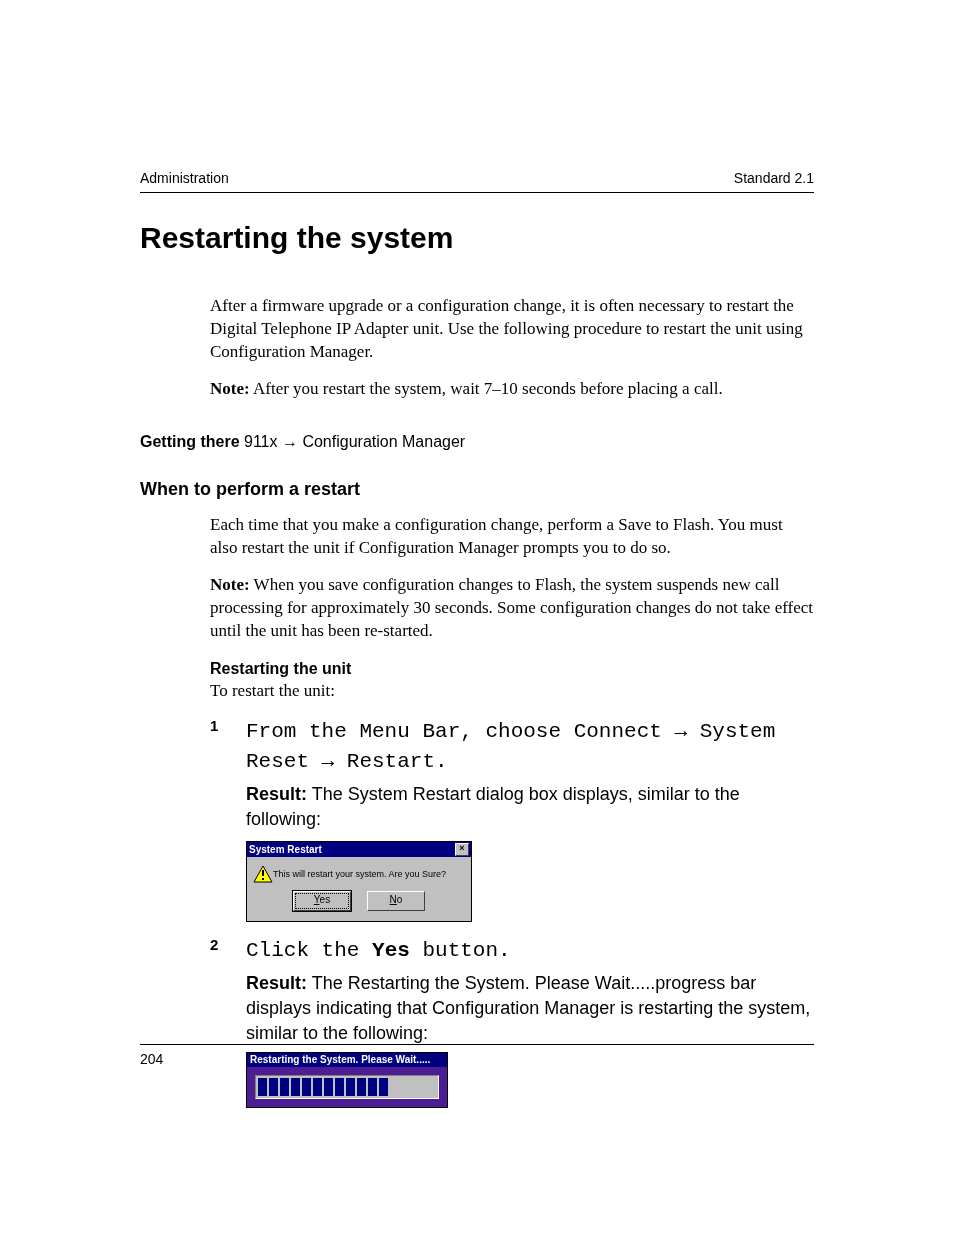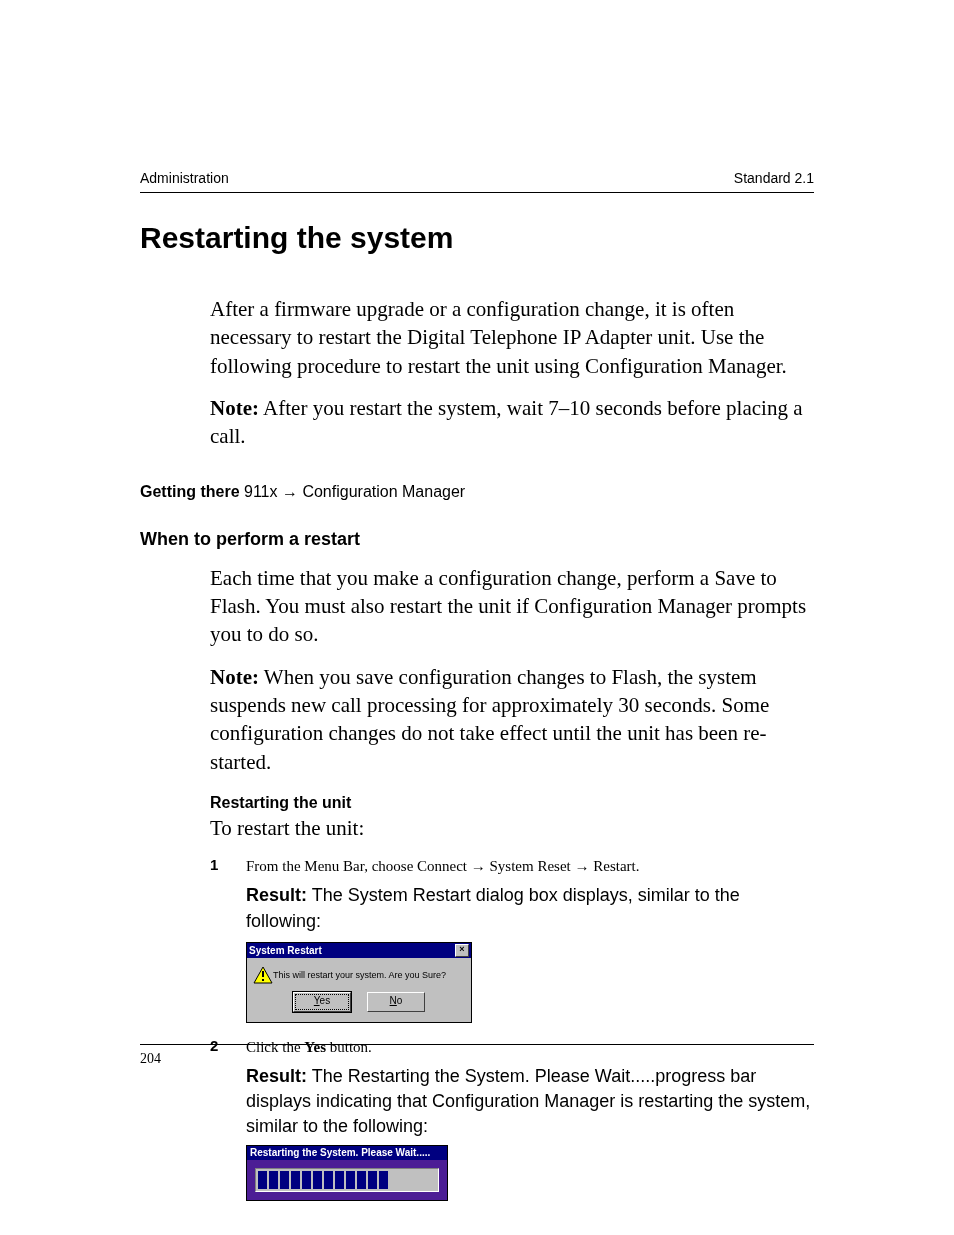--- a/index.html
+++ b/index.html
@@ -28,21 +28,21 @@
   h1.title {
     font-family: Arial, Helvetica, sans-serif;
     font-weight: bold;
     font-size: 30px;
     margin: 0 0 40px 0;
   }
   .body-indent {
     margin-left: 70px;
   }
   p.body {
-    font-size: 21px;
+    font-size: 17px;
     line-height: 1.35;
     margin: 0 0 14px 0;
   }
   .note-label {
     font-weight: bold;
   }
   .getting-there {
     font-family: Arial, Helvetica, sans-serif;
     font-size: 16px;
     margin: 32px 0 28px 0;
@@ -67,22 +67,22 @@
     margin: 14px 0 6px 0;
   }
   .step-num {
     font-family: Arial, Helvetica, sans-serif;
     font-weight: bold;
     font-size: 15px;
     width: 36px;
     flex-shrink: 0;
   }
   .step-text {
-    font-family: Liberation Serif, serif;
-    font-size: 15px;
+    font-family: Liberation Mono, monospace;
+    font-size: 21px;
     line-height: 1.4;
     flex: 1;
   }
   .result-label {
     font-weight: bold;
   }
   .step-continue {
     margin-left: 36px;
     font-family: Arial, Helvetica, sans-serif;
     font-size: 18px;
@@ -206,21 +206,21 @@
     bottom: 190px;
     border-top: 1px solid #000;
   }
   .running-footer {
     position: absolute;
     left: 140px;
     right: 140px;
     bottom: 168px;
     display: flex;
     justify-content: space-between;
-    font-family: Liberation Serif, serif;
+    font-family: Liberation Sans, sans-serif;
     font-size: 14px;
   }
 </style>
 </head>
 <body>
 
 <div class="page">
 
   <div class="running-header">
     <span>Administration</span>

